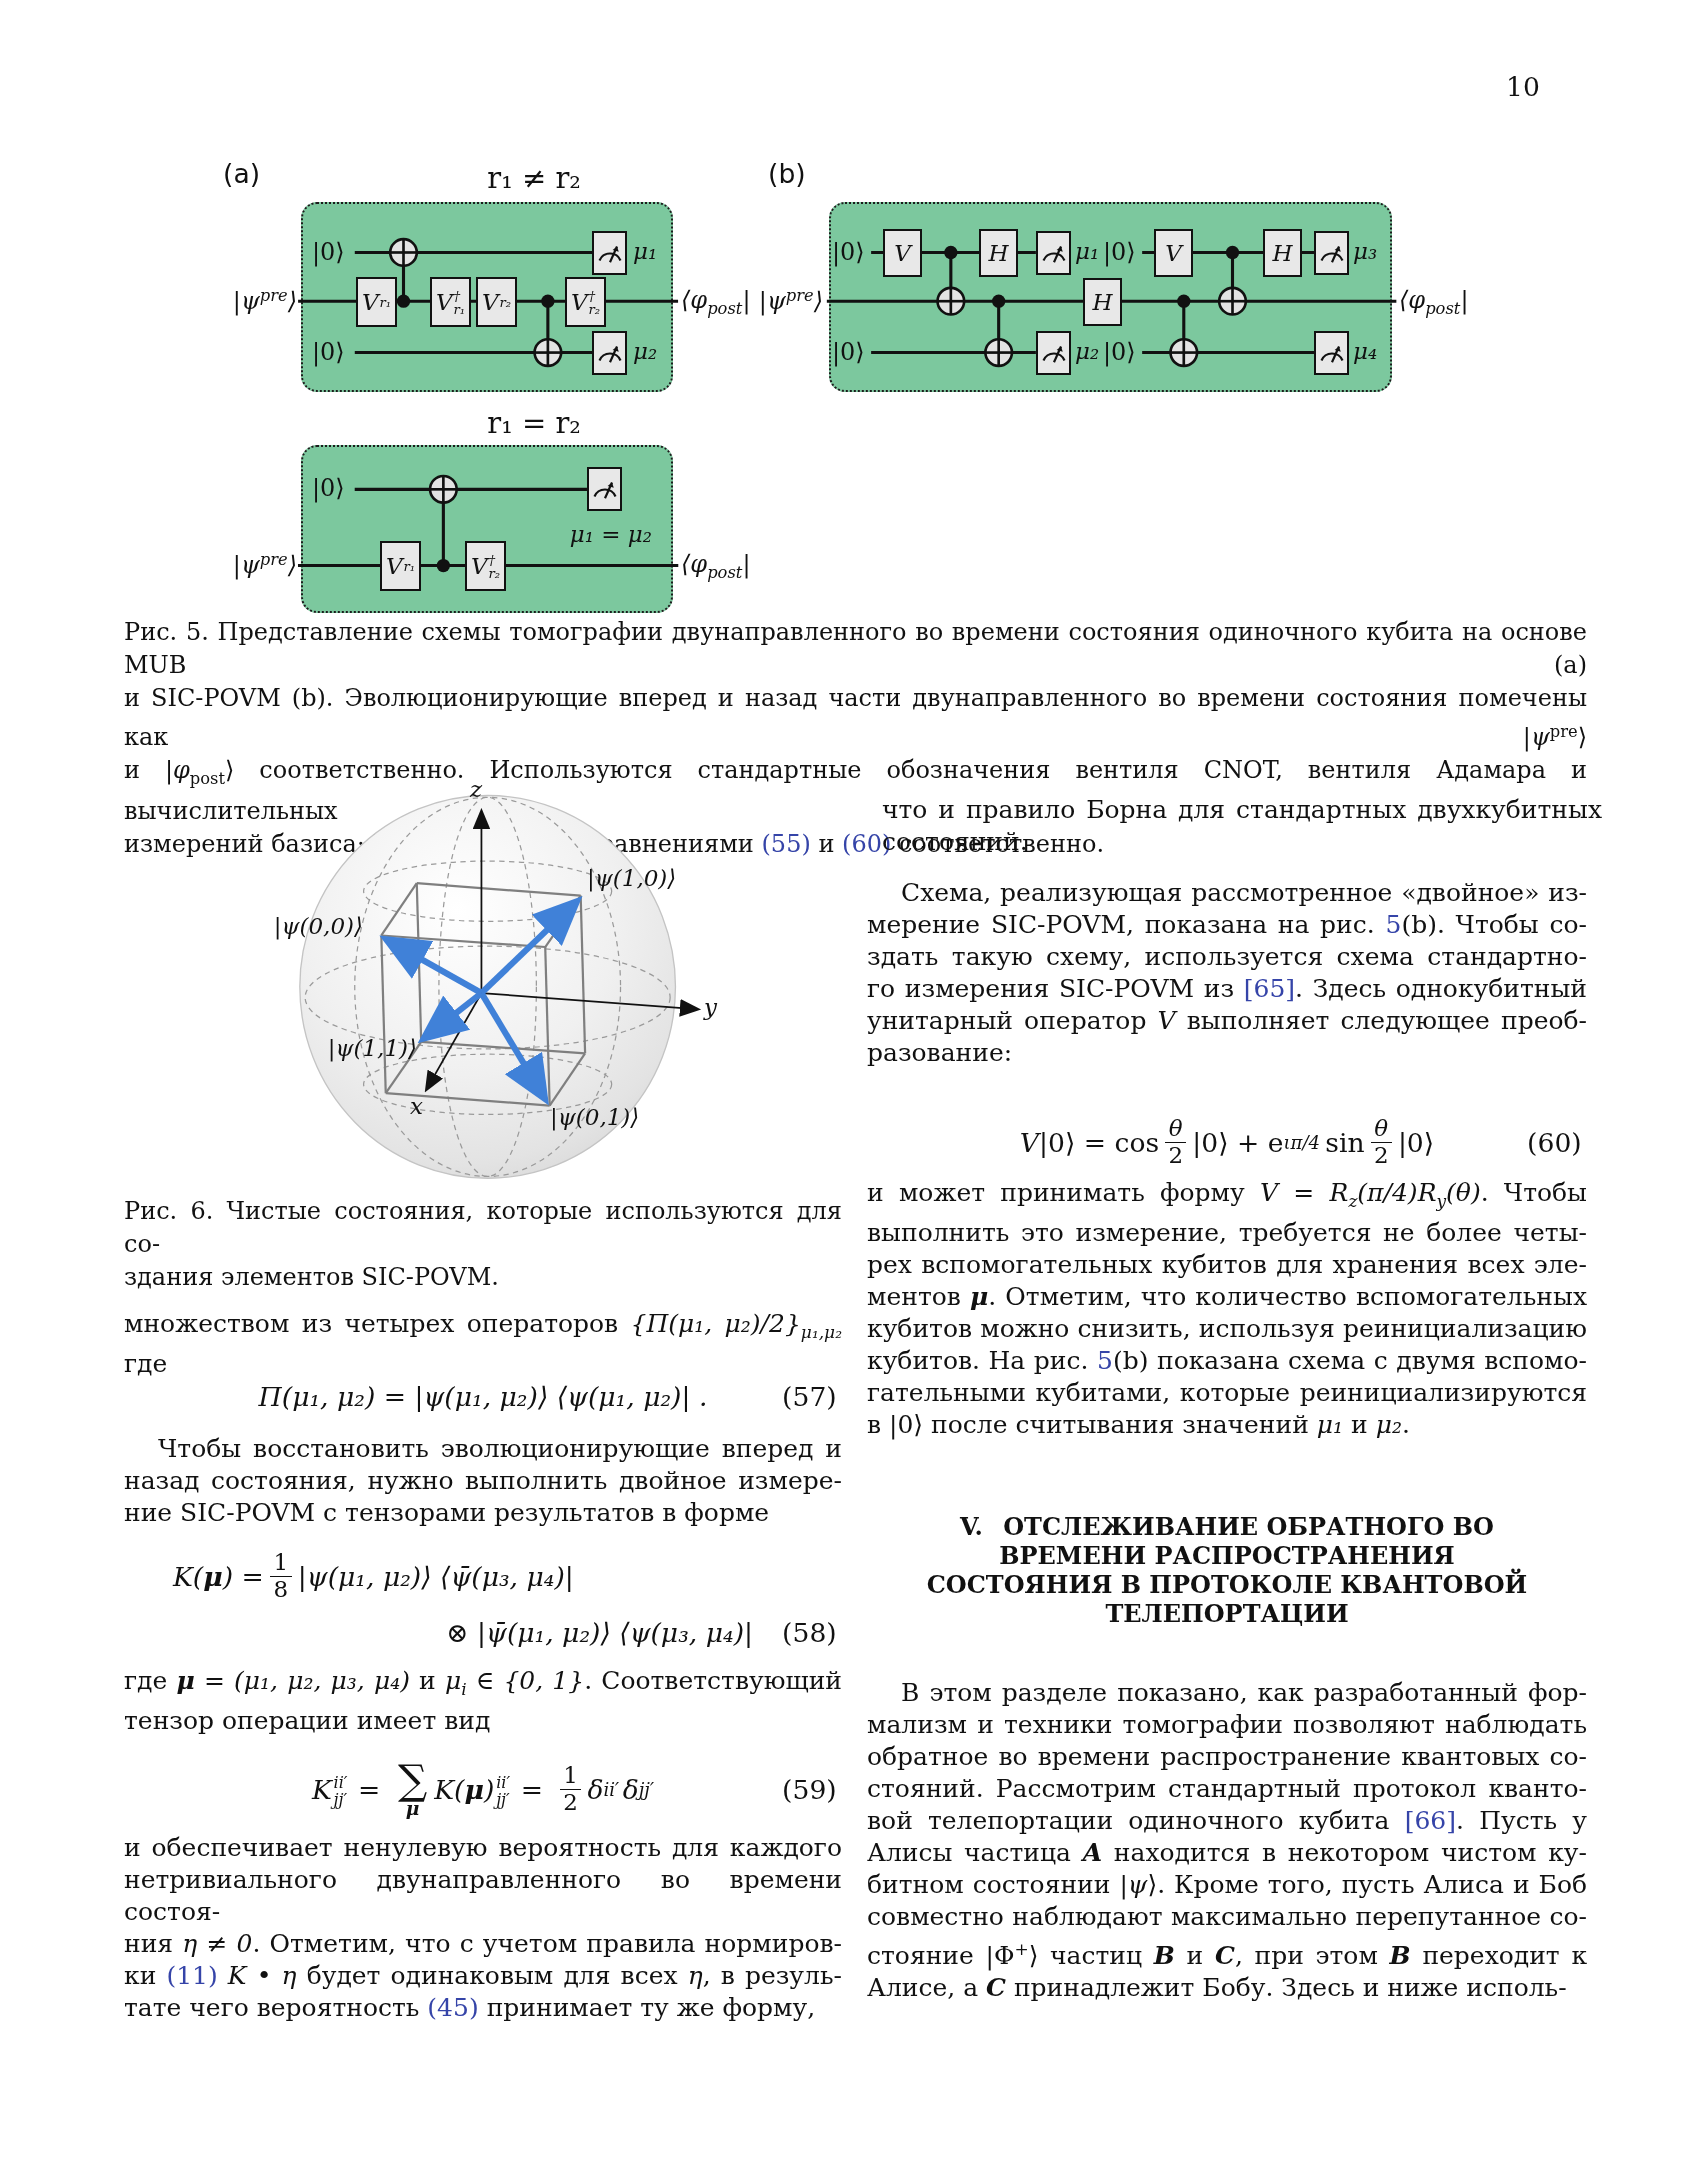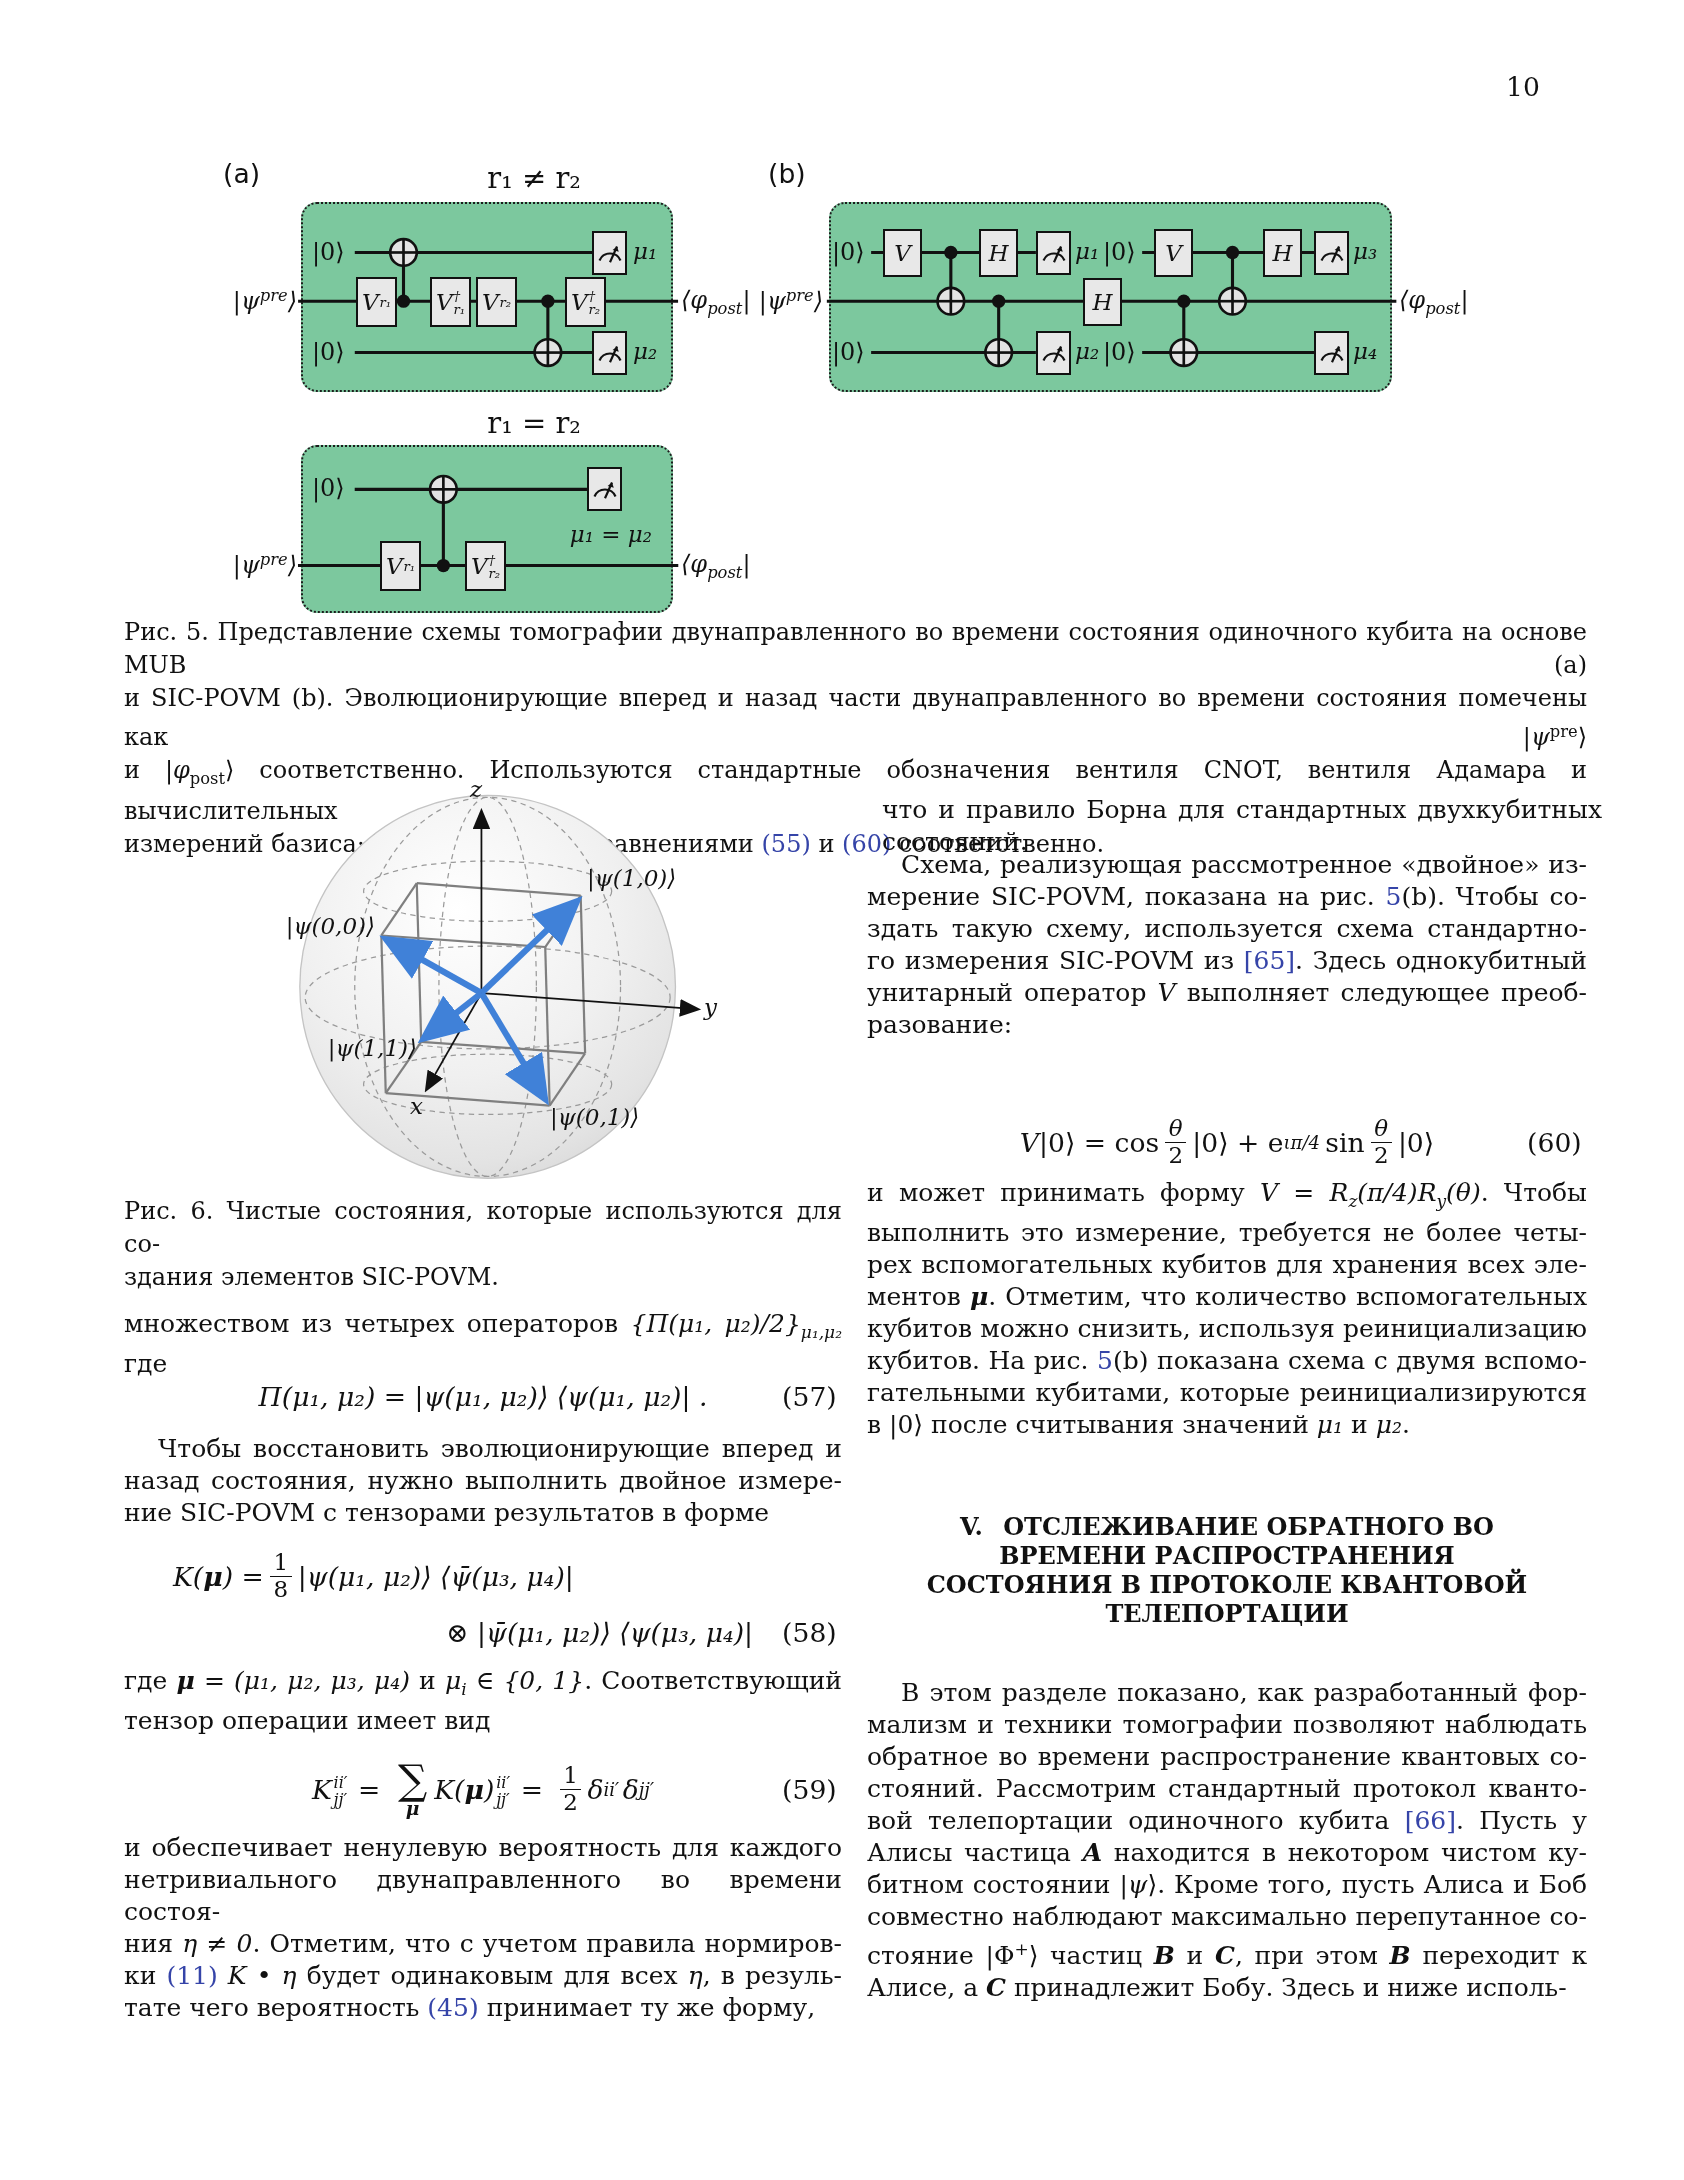--- a/index.html
+++ b/index.html
@@ -344,21 +344,21 @@
         <line x1="303" y1="245" x2="407" y2="145" marker-end="url(#ahb)"></line>
         <line x1="303" y1="245" x2="200" y2="187" marker-end="url(#ahb)"></line>
         <line x1="303" y1="245" x2="242" y2="293" marker-end="url(#ahb)"></line>
         <line x1="303" y1="245" x2="372" y2="360" marker-end="url(#ahb)"></line>
       </g>
     </svg>
     <div class="blabel" style="left:257px;top:0px;">z</div>
     <div class="blabel" style="left:491px;top:218px;">y</div>
     <div class="blabel" style="left:197px;top:317px;">x</div>
     <div class="blabel" style="left:374px;top:89px;">|ψ(1,0)⟩</div>
-    <div class="blabel right" style="left:25px;top:137px;width:137px;">|ψ(0,0)⟩</div>
+    <div class="blabel right" style="left:13px;top:137px;width:137px;">|ψ(0,0)⟩</div>
     <div class="blabel right" style="left:67px;top:259px;width:137px;">|ψ(1,1)⟩</div>
     <div class="blabel" style="left:337px;top:328px;">|ψ(0,1)⟩</div>
   </div>
 
   <div class="tb cap" style="left:124px;top:1195px;width:718px;">
       <div class="tl">Рис. 6. Чистые состояния, которые используются для со-</div>
       <div class="tl last">здания элементов SIC-POVM.</div>
     </div>
 
   <div class="tb" style="left:124px;top:1308px;width:718px;">
@@ -435,21 +435,21 @@
       <div class="tl">ния <span class="i">η ≠ 0</span>. Отметим, что с учетом правила нормиров-</div>
       <div class="tl">ки <span class="link">(11)</span> <span class="i">K</span> • <span class="i">η</span> будет одинаковым для всех <span class="i">η</span>, в резуль-</div>
       <div class="tl last">тате чего вероятность <span class="link">(45)</span> принимает ту же форму,</div>
     </div>
 
   <div class="tb" style="left:867px;top:794px;width:720px;margin-left:15px;">
       <div class="tl">что и правило Борна для стандартных двухкубитных</div>
       <div class="tl last">состояний.</div>
     </div>
 
-  <div class="tb" style="left:867px;top:849px;width:720px;">
+  <div class="tb" style="left:867px;top:877px;width:720px;">
       <div class="tl ind">Схема, реализующая рассмотренное «двойное» из-</div>
       <div class="tl">мерение SIC-POVM, показана на рис. <span class="link">5</span>(b). Чтобы со-</div>
       <div class="tl">здать такую схему, используется схема стандартно-</div>
       <div class="tl">го измерения SIC-POVM из <span class="link">[65]</span>. Здесь однокубитный</div>
       <div class="tl">унитарный оператор <span class="i">V</span> выполняет следующее преоб-</div>
       <div class="tl last">разование:</div>
     </div>
 
   <div class="eqrow" style="left:867px;top:1102px;width:720px;height:80px;justify-content:center;">
     <span class="i">V</span>

